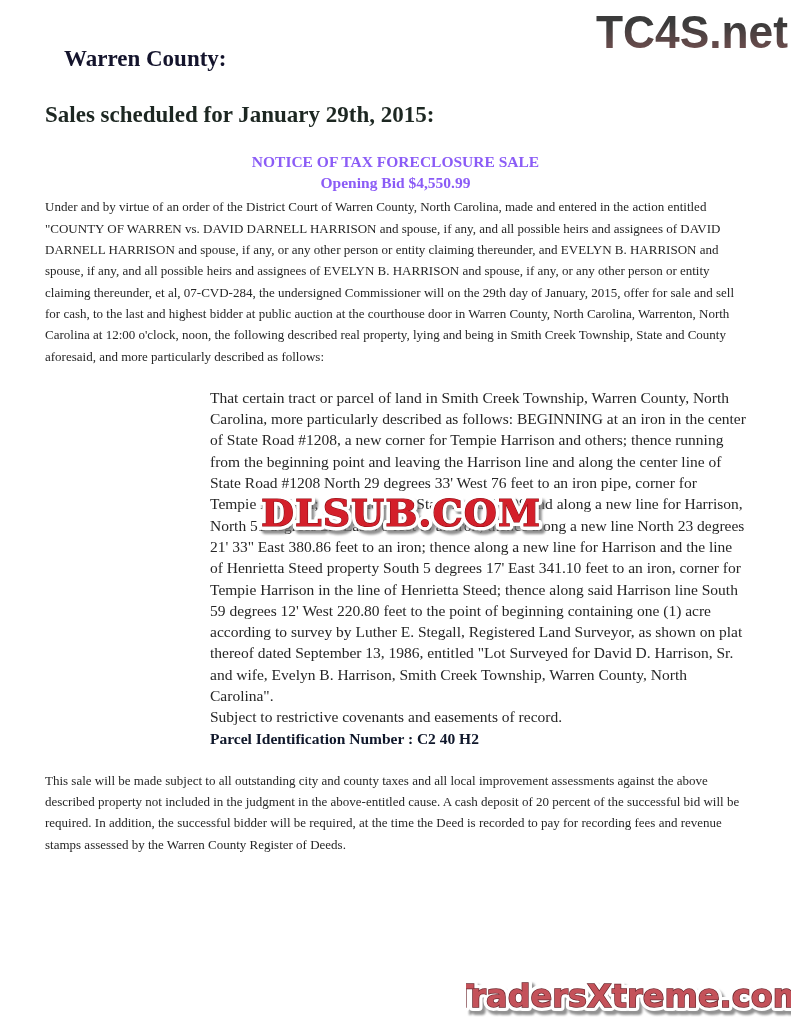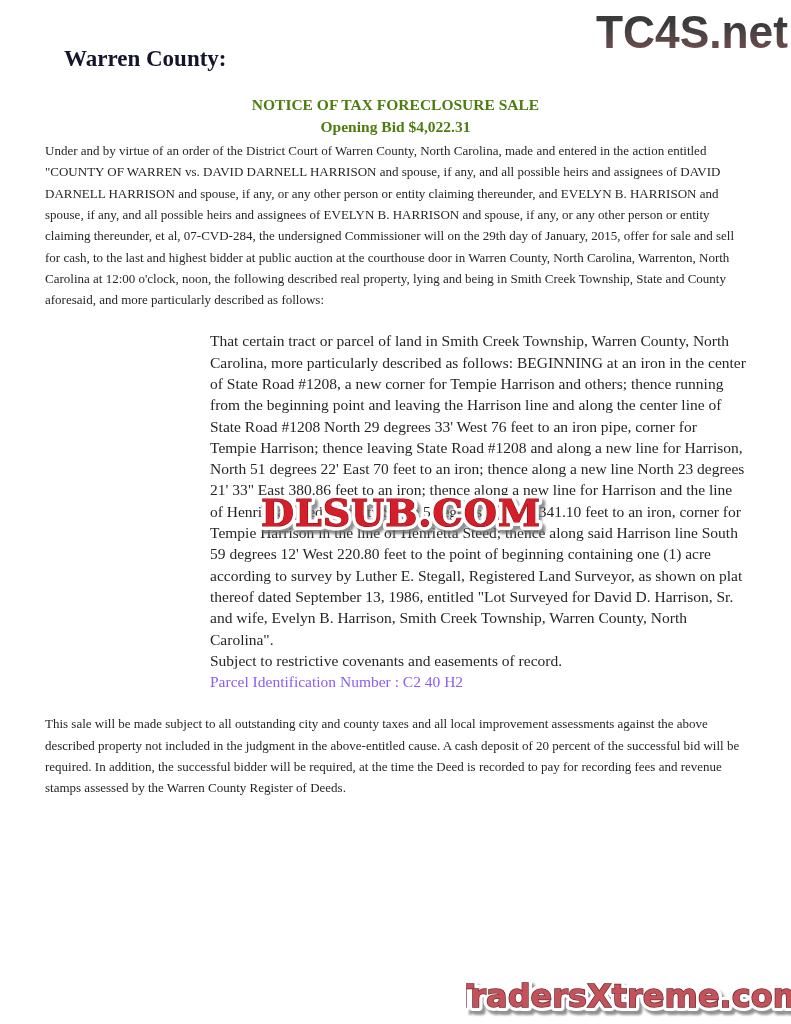--- a/index.html
+++ b/index.html
@@ -25,35 +25,35 @@
   h2.doc-subtitle{
     margin:30px 45px 0 45px;
     font-size:23px;line-height:1.15;
     color:var(--subtitle-dark,#1d2722);
     font-weight:bold;
   }
   .center-head{
     text-align:center;
     font-weight:bold;
     font-size:15.5px;line-height:21.3px;
-    color:#4d7c0f;
+    color:#8b5cf6;
   }
   .center-head.first{margin-top:22px;}
   p.body-par{
     margin:0 44px 0 45px;
     font-size:13px;line-height:21.3px;
     text-align:left;
   }
   p.intro{margin-top:3px;}
   .indent-block{
     margin:20px 45px 0 210px;
     font-size:15.5px;line-height:21.3px;
   }
   .indent-block p{margin:0;}
-  .bold-line{font-weight:normal;color:#8b5cf6;}
+  .bold-line{font-weight:bold;color:#0f172a;}
   p.disclaimer{margin-top:20px;}
   p.sale-terms{margin-top:21px;}
   .watermark-svg{position:absolute;left:248px;top:486px;width:306px;height:56px;}
   .watermark-svg text{
     font-family:"DejaVu Serif", serif;
     font-weight:bold;font-size:38px;letter-spacing:1px;
   }
   .footer-svg{position:absolute;left:466px;top:974px;width:326px;height:50px;}
   .footer-svg text{
     font-family:"DejaVu Sans", sans-serif;
@@ -84,23 +84,24 @@
       <linearGradient id="tcgrad" x1="0" y1="0" x2="0" y2="1">
         <stop offset="0.35" style="stop-color:var(--logo-gray,#3b3b3b)"></stop>
         <stop offset="1" style="stop-color:var(--logo-maroon,#7d5353)"></stop>
       </linearGradient>
     </defs>
     <text x="2" y="44" textLength="192" lengthAdjust="spacingAndGlyphs" fill="url(#tcgrad)">TC4S.net</text>
   </svg>
 
   <h1 class="doc-title">Warren County:</h1>
 
+  <h2 class="doc-subtitle">Sales scheduled for January 29th, 2015:</h2>
 
   <div class="center-head first">NOTICE OF TAX FORECLOSURE SALE</div>
-  <div class="center-head">Opening Bid $4,022.31</div>
+  <div class="center-head">Opening Bid $4,550.99</div>
 
   <p class="body-par intro">Under and by virtue of an order of the District Court of Warren County, North Carolina, made and entered in the action entitled "COUNTY OF WARREN vs. DAVID DARNELL HARRISON and spouse, if any, and all possible heirs and assignees of DAVID DARNELL HARRISON and spouse, if any, or any other person or entity claiming thereunder, and EVELYN B. HARRISON and spouse, if any, and all possible heirs and assignees of EVELYN B. HARRISON and spouse, if any, or any other person or entity claiming thereunder, et al, 07-CVD-284, the undersigned Commissioner will on the 29th day of January, 2015, offer for sale and sell for cash, to the last and highest bidder at public auction at the courthouse door in Warren County, North Carolina, Warrenton, North Carolina at 12:00 o'clock, noon, the following described real property, lying and being in Smith Creek Township, State and County aforesaid, and more particularly described as follows:</p>
 
   <div class="indent-block">
     <p>That certain tract or parcel of land in Smith Creek Township, Warren County, North Carolina, more particularly described as follows: BEGINNING at an iron in the center of State Road #1208, a new corner for Tempie Harrison and others; thence running from the beginning point and leaving the Harrison line and along the center line of State Road #1208 North 29 degrees 33' West 76 feet to an iron pipe, corner for Tempie Harrison; thence leaving State Road #1208 and along a new line for Harrison, North 51 degrees 22' East 70 feet to an iron; thence along a new line North 23 degrees 21' 33" East 380.86 feet to an iron; thence along a new line for Harrison and the line of Henrietta Steed property South 5 degrees 17' East 341.10 feet to an iron, corner for Tempie Harrison in the line of Henrietta Steed; thence along said Harrison line South 59 degrees 12' West 220.80 feet to the point of beginning containing one (1) acre according to survey by Luther E. Stegall, Registered Land Surveyor, as shown on plat thereof dated September 13, 1986, entitled "Lot Surveyed for David D. Harrison, Sr. and wife, Evelyn B. Harrison, Smith Creek Township, Warren County, North Carolina".</p>
     <p>Subject to restrictive covenants and easements of record.</p>
     <p class="bold-line">Parcel Identification Number : C2 40 H2</p>
   </div>
 
 

